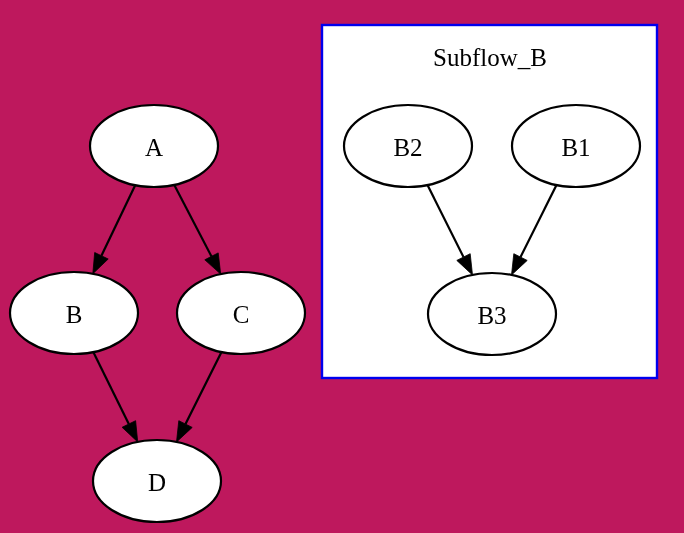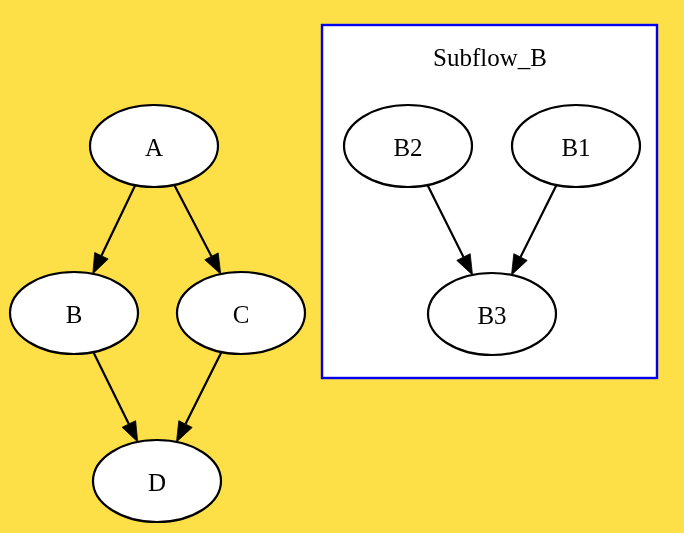--- a/index.html
+++ b/index.html
@@ -67,21 +67,21 @@
     stroke-linejoin: miter;
   }
   .hit-area {
     fill: transparent;
     stroke: none;
   }
 </style>
 </head>
 <body>
 
-<div id="canvas" style="background: #fde047; text-decoration: underline;">
+<div id="canvas" style="background: #be185d; text-decoration: underline;">
   <svg id="graph-svg" viewBox="0 0 684 533" xmlns="http://www.w3.org/2000/svg">
 
     <g>
       <rect class="cluster-rect" x="322" y="25" width="335" height="353" stroke="#0000ee" fill="#ffffff"></rect>
       <rect class="cluster-rect" style="display:none" y="25"></rect>
       <text class="cluster-label" x="490" y="57">Subflow_B</text>
     </g>
 
     <g>
       <path class="edge-line" d="M 135.2,185.2 L 101.4,255.8" stroke="#000000"></path>

